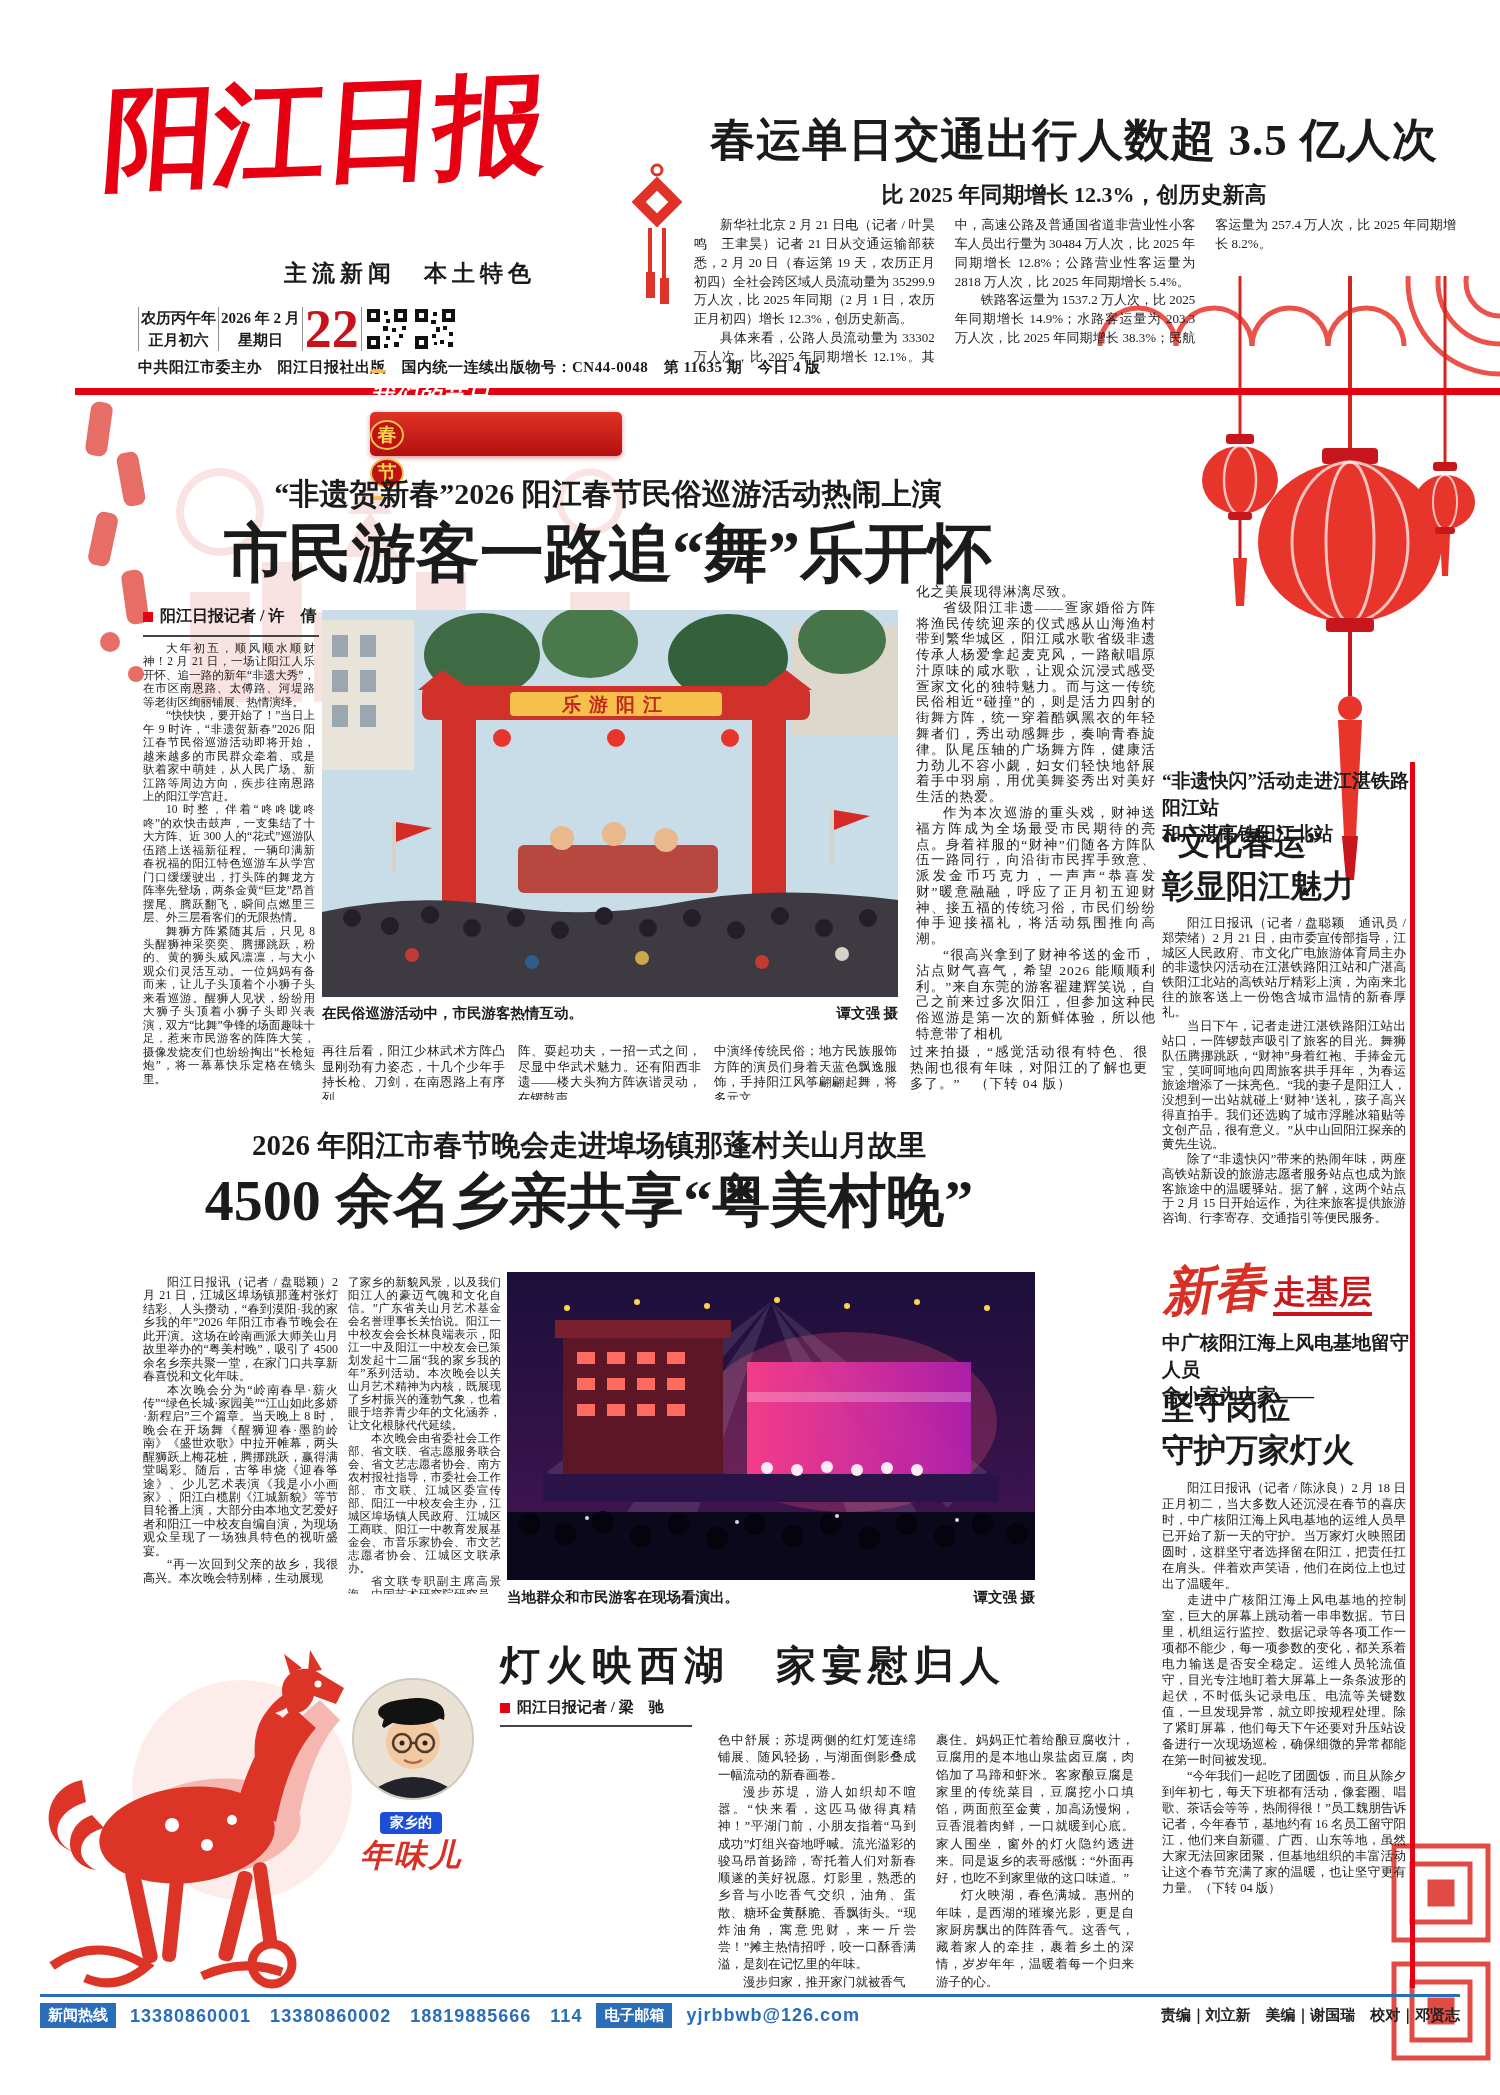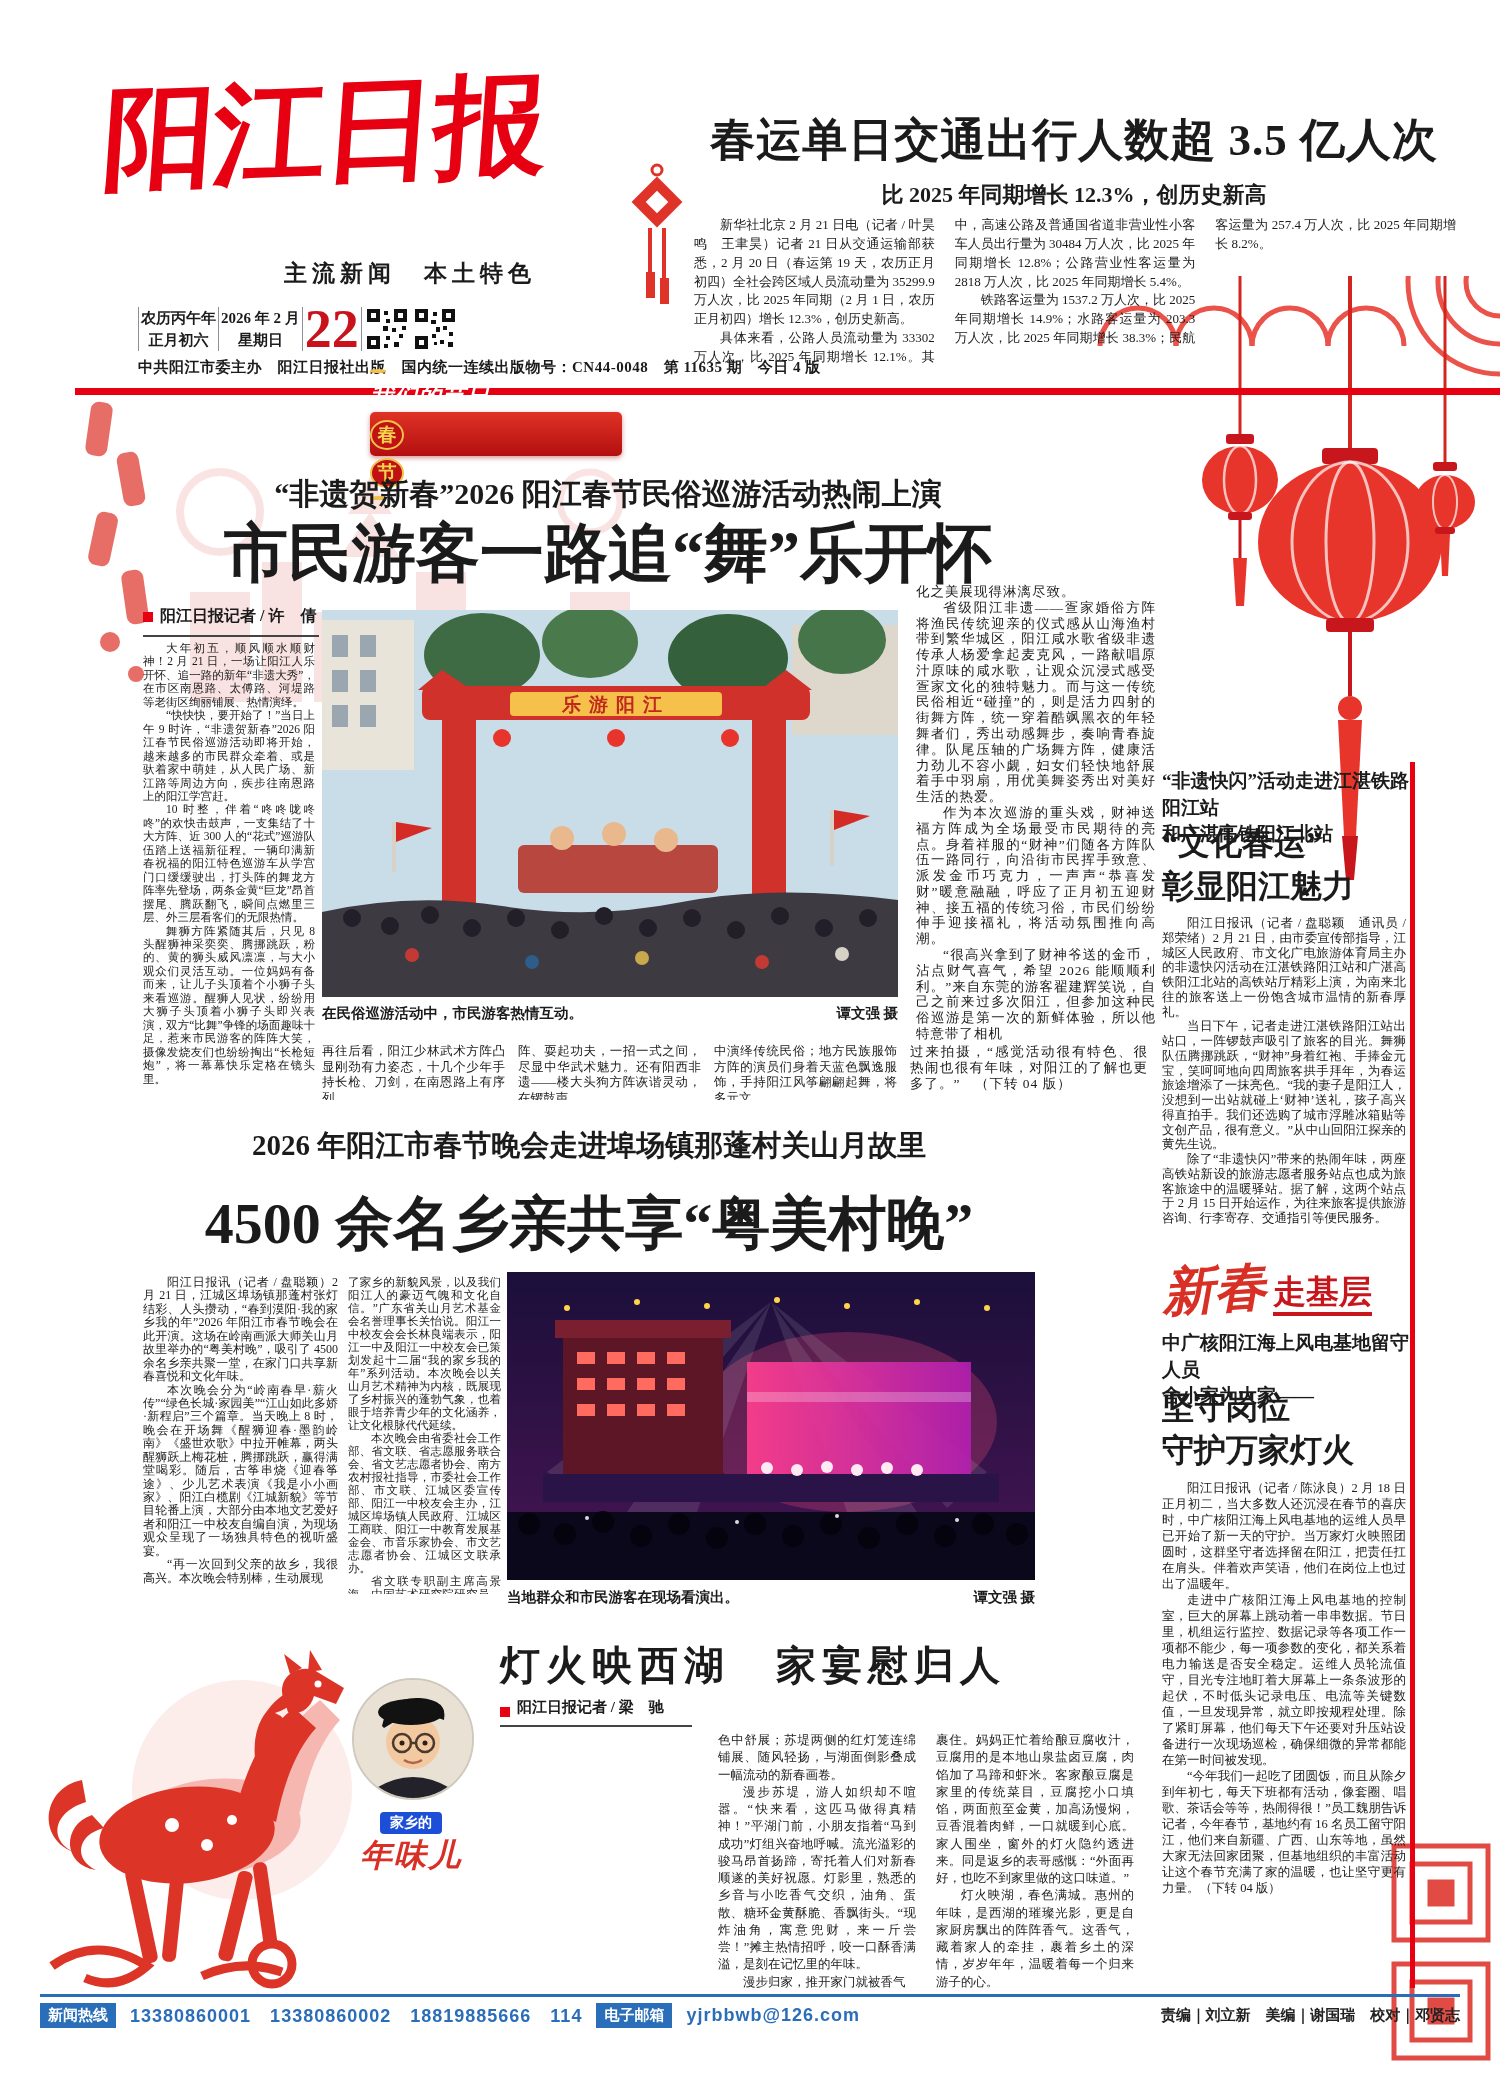--- a/index.html
+++ b/index.html
@@ -47,41 +47,41 @@
   .photo1{left:322px;top:610px;width:576px;height:387px;}
   .cap1{left:322px;top:1004px;width:576px;display:flex;justify-content:space-between;font-size:14.5px;font-weight:700;}
   .ms-right{left:916px;top:584px;width:240px;height:458px;font-size:13.5px;line-height:1.17;letter-spacing:1px;}
   .strip{left:322px;top:1044px;width:834px;display:flex;gap:13px;}
   .strip .sc{width:183px;font-size:12.5px;line-height:1.25;text-align:justify;overflow:hidden;height:56px;}
   .strip .sc p{margin:0;}
   .strip .sc4{width:238px;font-size:13.5px;letter-spacing:1px;line-height:1.2;}
 
   
   .vg-kicker{left:143px;top:1126px;width:892px;text-align:center;font-size:29px;font-weight:700;}
-  .vg-headline{left:143px;top:1162px;width:892px;text-align:center;font-size:58px;font-weight:900;white-space:nowrap;margin-top:23px;}
+  .vg-headline{left:143px;top:1162px;width:892px;text-align:center;font-size:58px;font-weight:900;white-space:nowrap;}
   .vg-col1{left:143px;top:1276px;width:195px;height:316px;font-size:12px;line-height:1.12;}
   .vg-col2{left:348px;top:1276px;width:153px;height:318px;font-size:11.5px;line-height:1.13;}
   .photo2{left:507px;top:1272px;width:528px;height:308px;}
   .cap2{left:507px;top:1588px;width:528px;display:flex;justify-content:space-between;font-size:14.5px;font-weight:700;}
 
   
   .sb-rule{left:1410px;top:762px;width:5px;height:1226px;background:#e60012;}
   .sb-kicker{left:1162px;top:768px;width:252px;font-size:19px;font-weight:700;line-height:1.4;}
   .sb-h1{left:1162px;top:822px;width:252px;font-size:32px;font-weight:900;line-height:1.34;}
   .sb-body1{left:1162px;top:916px;width:244px;height:332px;font-size:12.5px;line-height:1.18;}
   .nc-logo{left:1162px;top:1250px;width:252px;height:66px;display:flex;align-items:flex-end;gap:7px;}
   .nc1{font-size:52px;font-weight:900;font-style:italic;color:#d93025;line-height:1;transform:rotate(-4deg);}
   .nc2{font-size:33px;font-weight:900;color:#c8161d;border-bottom:4px solid #c8161d;padding-bottom:3px;line-height:1;}
   .sb-kicker2{left:1162px;top:1330px;width:252px;font-size:19px;font-weight:700;line-height:1.4;}
   .sb-h2{left:1162px;top:1386px;width:252px;font-size:32px;font-weight:900;line-height:1.34;}
   .sb-body2{left:1162px;top:1480px;width:244px;height:506px;font-size:12.5px;line-height:1.28;}
 
   
   .wl-headline{left:500px;top:1638px;width:650px;font-size:40px;font-weight:900;letter-spacing:6px;white-space:nowrap;}
-  .byline2{left:500px;top:1698px;width:192px;align-items:flex-end;}
+  .byline2{left:500px;top:1698px;width:192px;}
   .wl-col1{left:500px;top:1740px;width:198px;height:248px;font-size:12.5px;line-height:1.38;}
   .wl-col2{left:718px;top:1732px;width:198px;height:256px;font-size:12.5px;line-height:1.38;}
   .wl-col3{left:936px;top:1732px;width:198px;height:256px;font-size:12.5px;line-height:1.38;}
   .reporter{left:352px;top:1678px;width:118px;height:118px;border-radius:50%;overflow:hidden;border:2px solid #cfc9bd;background:#e9e2d4;}
   .stamp{left:336px;top:1812px;width:150px;text-align:center;}
   .stamp-chip{display:inline-block;background:#1d4ed8;color:#fff;font-size:14px;font-weight:700;padding:2px 10px;border-radius:4px;}
   .stamp-script{font-size:32px;font-weight:900;font-style:italic;color:#d93025;line-height:1.35;letter-spacing:2px;}
 
   
   .footer{left:40px;top:1994px;width:1420px;border-top:3px solid #2a6db8;display:flex;align-items:center;gap:14px;

